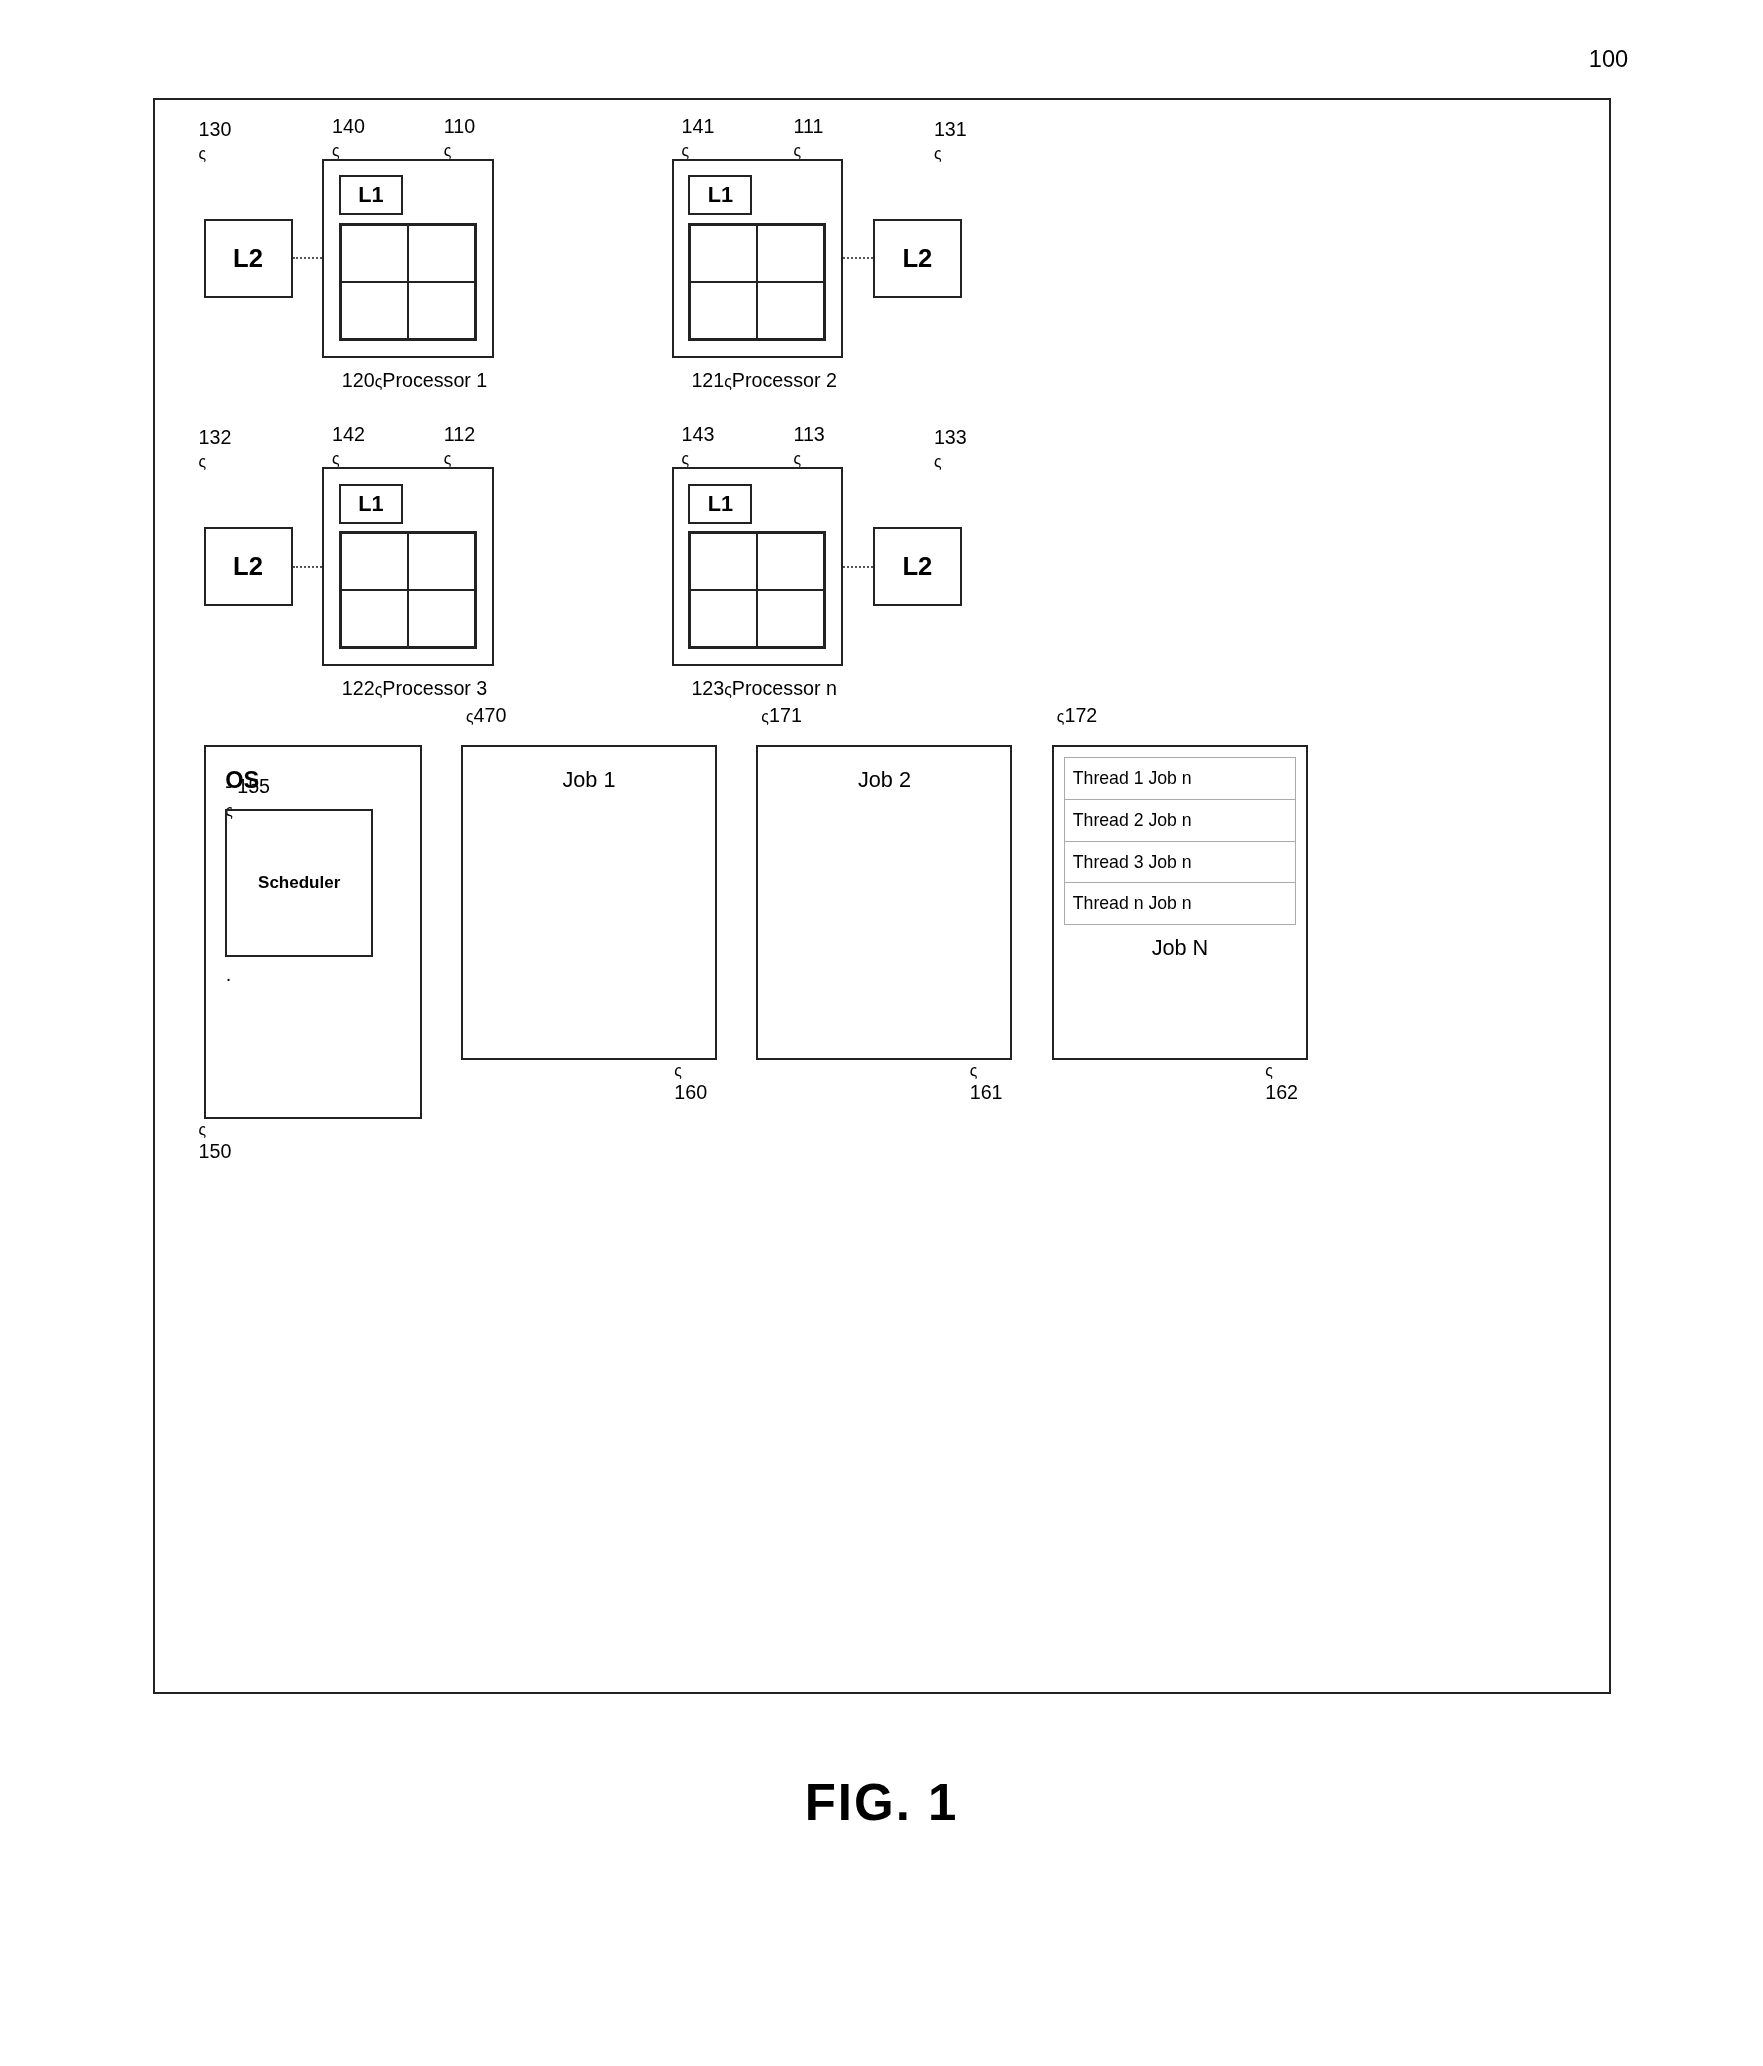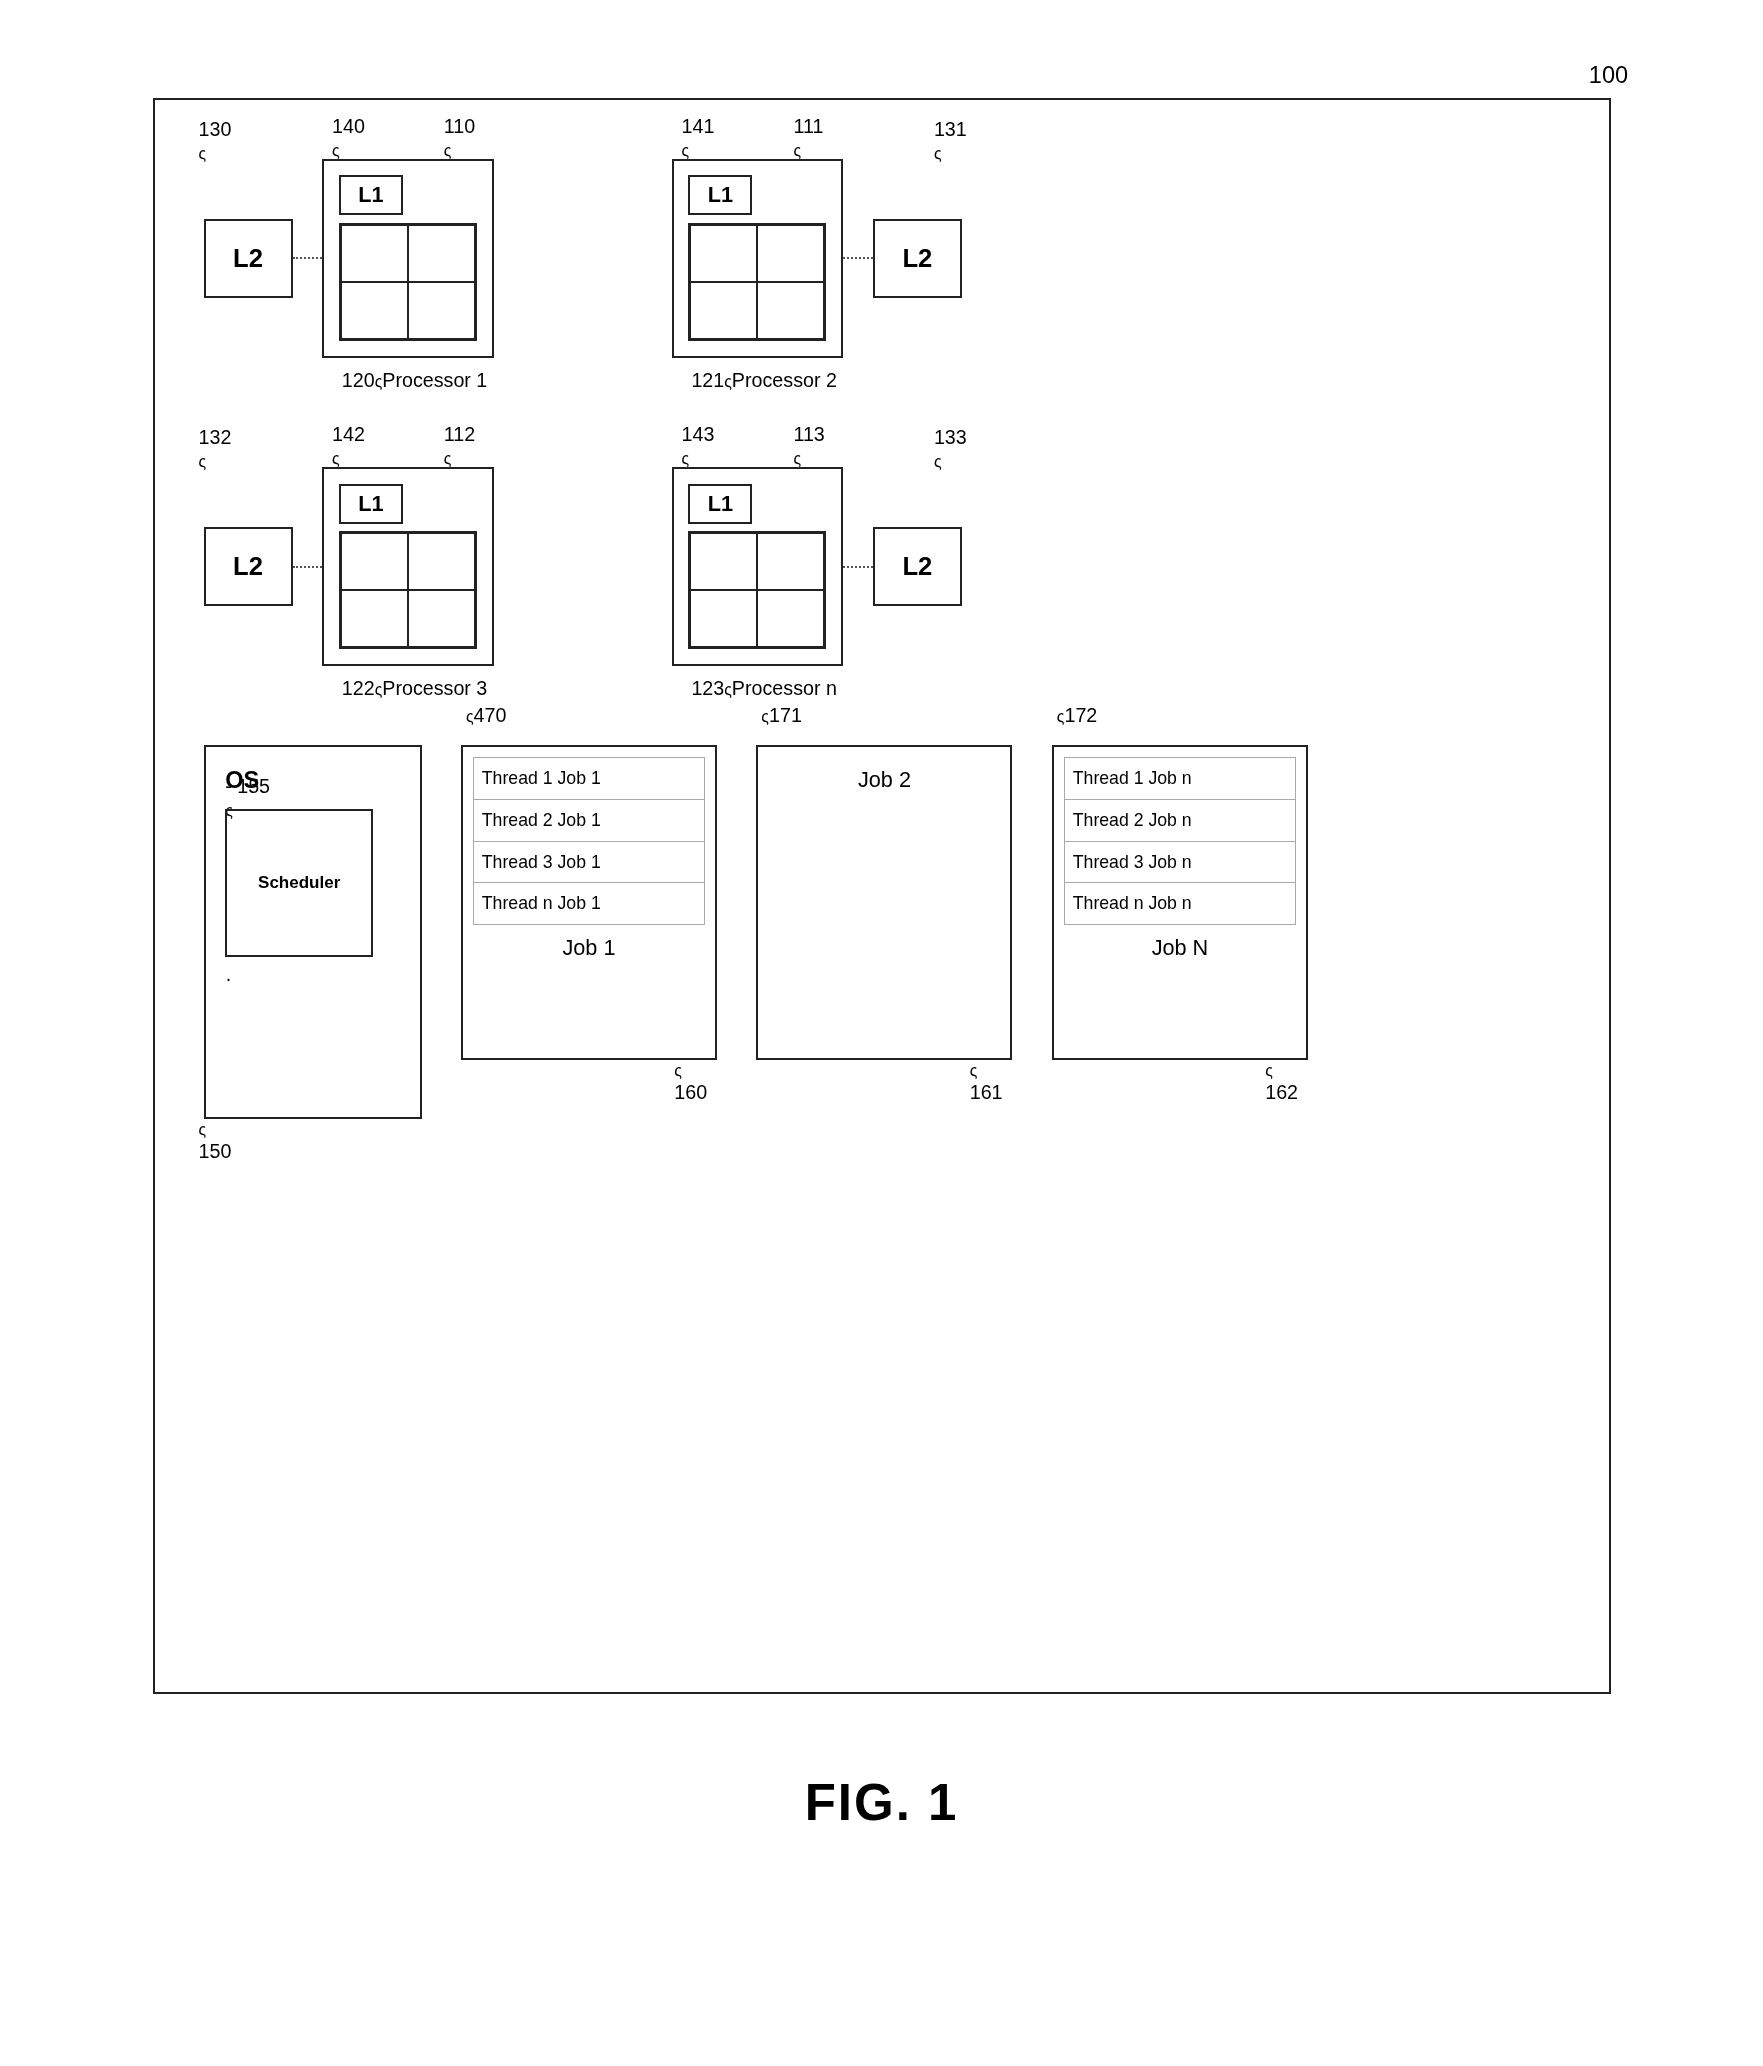--- a/index.html
+++ b/index.html
@@ -34,21 +34,20 @@
       margin-top: 59px;
     }
 
     
     .corner-label {
       position: absolute;
       top: -49px;
       right: -9.9px;
       font-size: 23.6px;
       font-weight: normal;
-      margin-top: 16px;
     }
 
     
     .l2-box {
       border: 2px solid #222;
       width: 89px;
       height: 79px;
       display: flex;
       align-items: center;
       justify-content: center;
@@ -352,26 +351,20 @@
           <span style="font-size:15.8px;">ς</span><br>150
         </div>
       </div>
 
       <div style="position:relative; margin-left:9.9px;">
 
         <div style="position:absolute; top:-41px; left:4.9px; font-size:19.7px;">
           <span style="font-size:15.8px;">ς</span>470
         </div>
         <div class="job-box">
-          <div class="job-box-inner">
-            <div class="thread-row">Thread 1 Job 1</div>
-            <div class="thread-row">Thread 2 Job 1</div>
-            <div class="thread-row">Thread 3 Job 1</div>
-            <div class="thread-row">Thread n Job 1</div>
-          </div>
           <div class="job-footer">Job 1</div>
         </div>
 
         <div style="position:absolute; bottom:-44px; right:9.9px; font-size:19.7px;">
           <span style="font-size:15.8px;">ς</span><br>160
         </div>
       </div>
 
       <div style="position:relative; margin-left:9.9px;">
 

